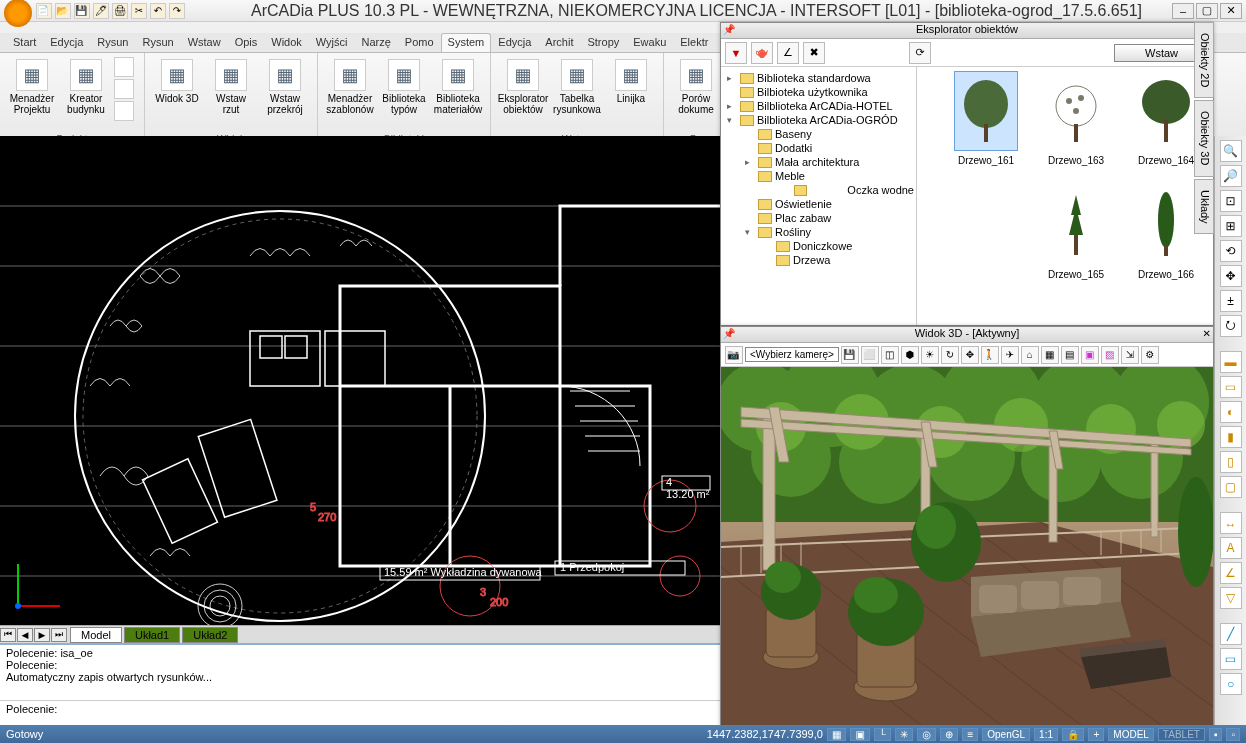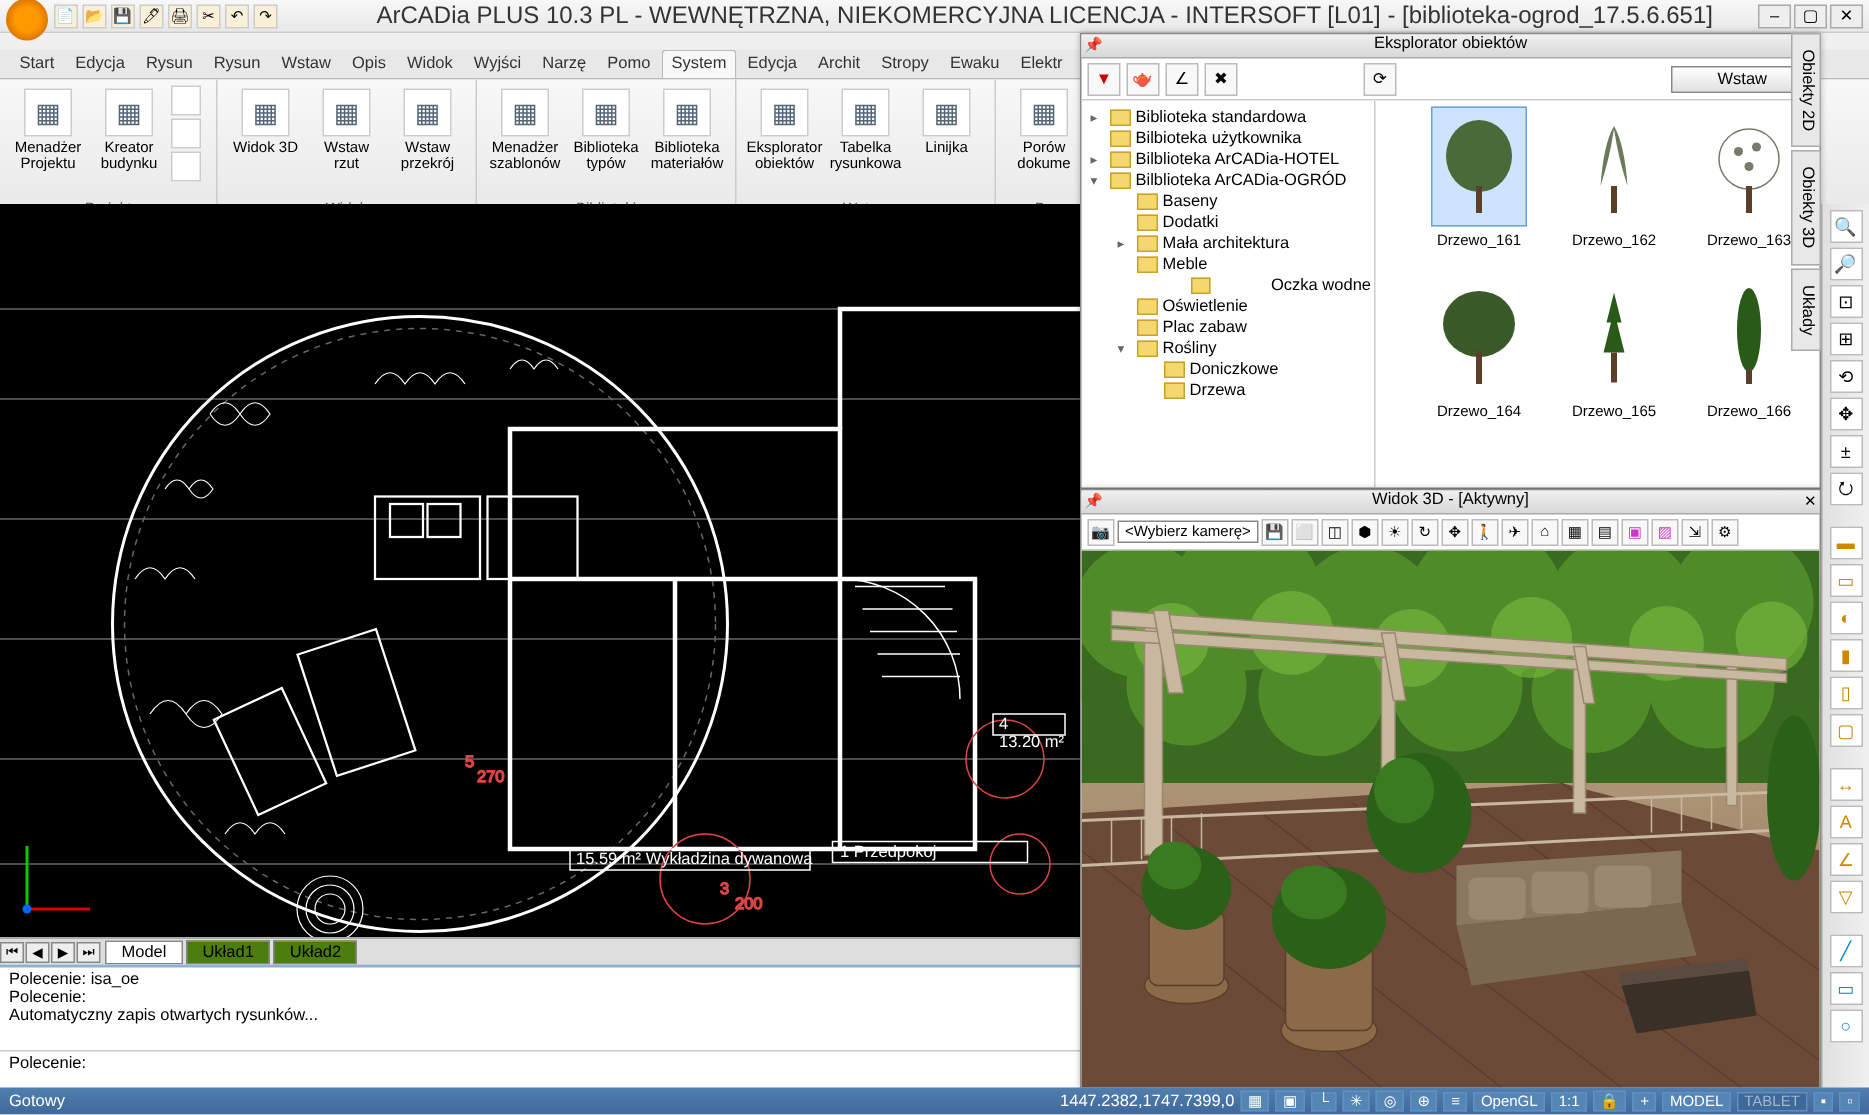--- a/index.html
+++ b/index.html
@@ -412,29 +412,20 @@
         </div>
       <div class="thumbs" id="thumbs">
           <div class="thumb selected">
             <div class="timg">
               <svg class="tree-svg" viewBox="0 0 50 70">
                 <ellipse cx="25" cy="28" rx="22" ry="24" fill="#4a6a3a"></ellipse>
                 <rect x="23" y="48" width="4" height="18" fill="#5a4028"></rect>
               </svg>
             </div>
             <div class="tlabel">Drzewo_161</div>
-          </div>
-          <div class="thumb">
-            <div class="timg">
-              <svg class="tree-svg" viewBox="0 0 50 70">
-                <path d="M25,8 Q18,20 16,48 Q22,30 25,10 Q28,30 34,48 Q32,20 25,8" fill="#6a7a5a"></path>
-                <rect x="23" y="48" width="4" height="18" fill="#5a4028"></rect>
-              </svg>
-            </div>
-            <div class="tlabel">Drzewo_162</div>
           </div>
           <div class="thumb">
             <div class="timg">
               <svg class="tree-svg" viewBox="0 0 50 70">
                 <ellipse cx="25" cy="30" rx="20" ry="20" fill="none" stroke="#7a7a6a" stroke-width="1"></ellipse>
                 <circle cx="18" cy="25" r="3" fill="#7a7a6a"></circle>
                 <circle cx="30" cy="22" r="3" fill="#7a7a6a"></circle>
                 <circle cx="25" cy="35" r="3" fill="#7a7a6a"></circle>
                 <rect x="23" y="48" width="4" height="18" fill="#5a4028"></rect>
               </svg>

